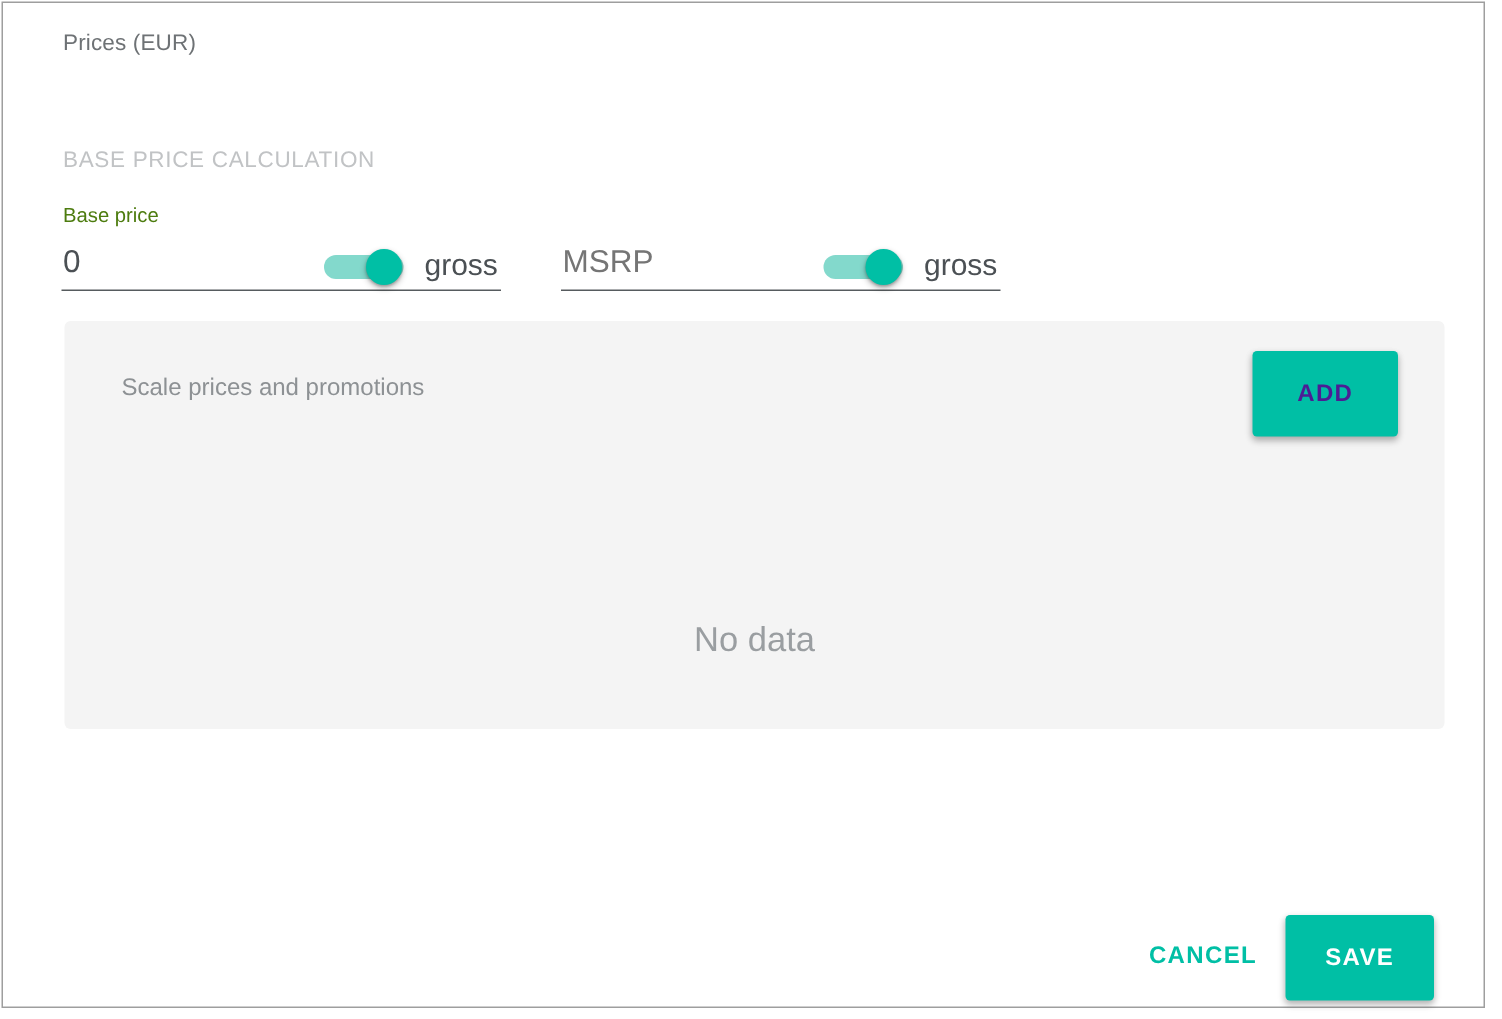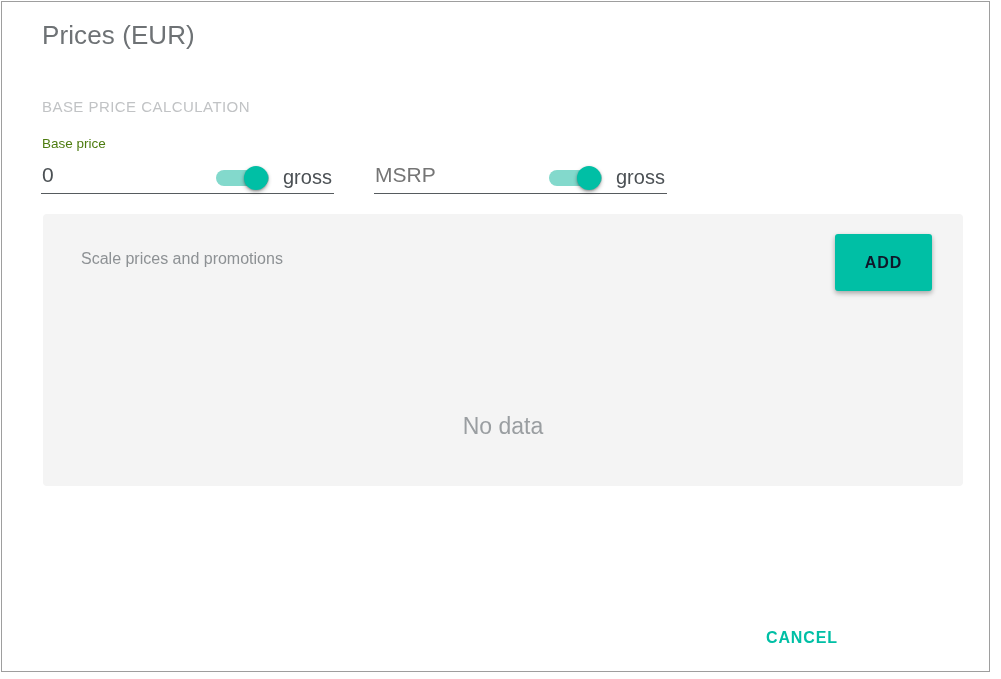--- a/index.html
+++ b/index.html
@@ -22,21 +22,21 @@
     height: 671px;
     background: #ffffff;
     border: 1px solid #9e9e9e;
     box-sizing: border-box;
   }
 
   .page-title {
     position: absolute;
     left: 40px;
     top: 18px;
-    font-size: 26px;
+    font-size: 15px;
     color: #6e7275;
     letter-spacing: 0.1px;
     white-space: nowrap;
   }
 
   .section-label {
     position: absolute;
     left: 40px;
     top: 96px;
     font-size: 15px;
@@ -139,21 +139,21 @@
     color: #8d9194;
     white-space: nowrap;
   }
   .add-button {
     position: absolute;
     left: 792px;
     top: 20px;
     width: 97px;
     height: 57px;
     background: #00bfa5;
-    color: #0f172a;
+    color: #4c1d95;
     border: none;
     border-radius: 3px;
     font-family: "Liberation Sans", sans-serif;
     font-size: 16px;
     font-weight: bold;
     letter-spacing: 0.9px;
     cursor: pointer;
     box-shadow: 0 2px 4px rgba(0,0,0,0.22), 0 3px 6px rgba(0,0,0,0.12);
   }
 
@@ -257,14 +257,15 @@
 
   <div class="panel">
     <div class="panel-title">Scale prices and promotions</div>
     <button class="add-button">ADD</button>
 
 
     <div class="no-data">No data</div>
   </div>
 
   <button class="cancel-button">CANCEL</button>
+  <button class="save-button">SAVE</button>
 
 </div>
 
 </body></html>

